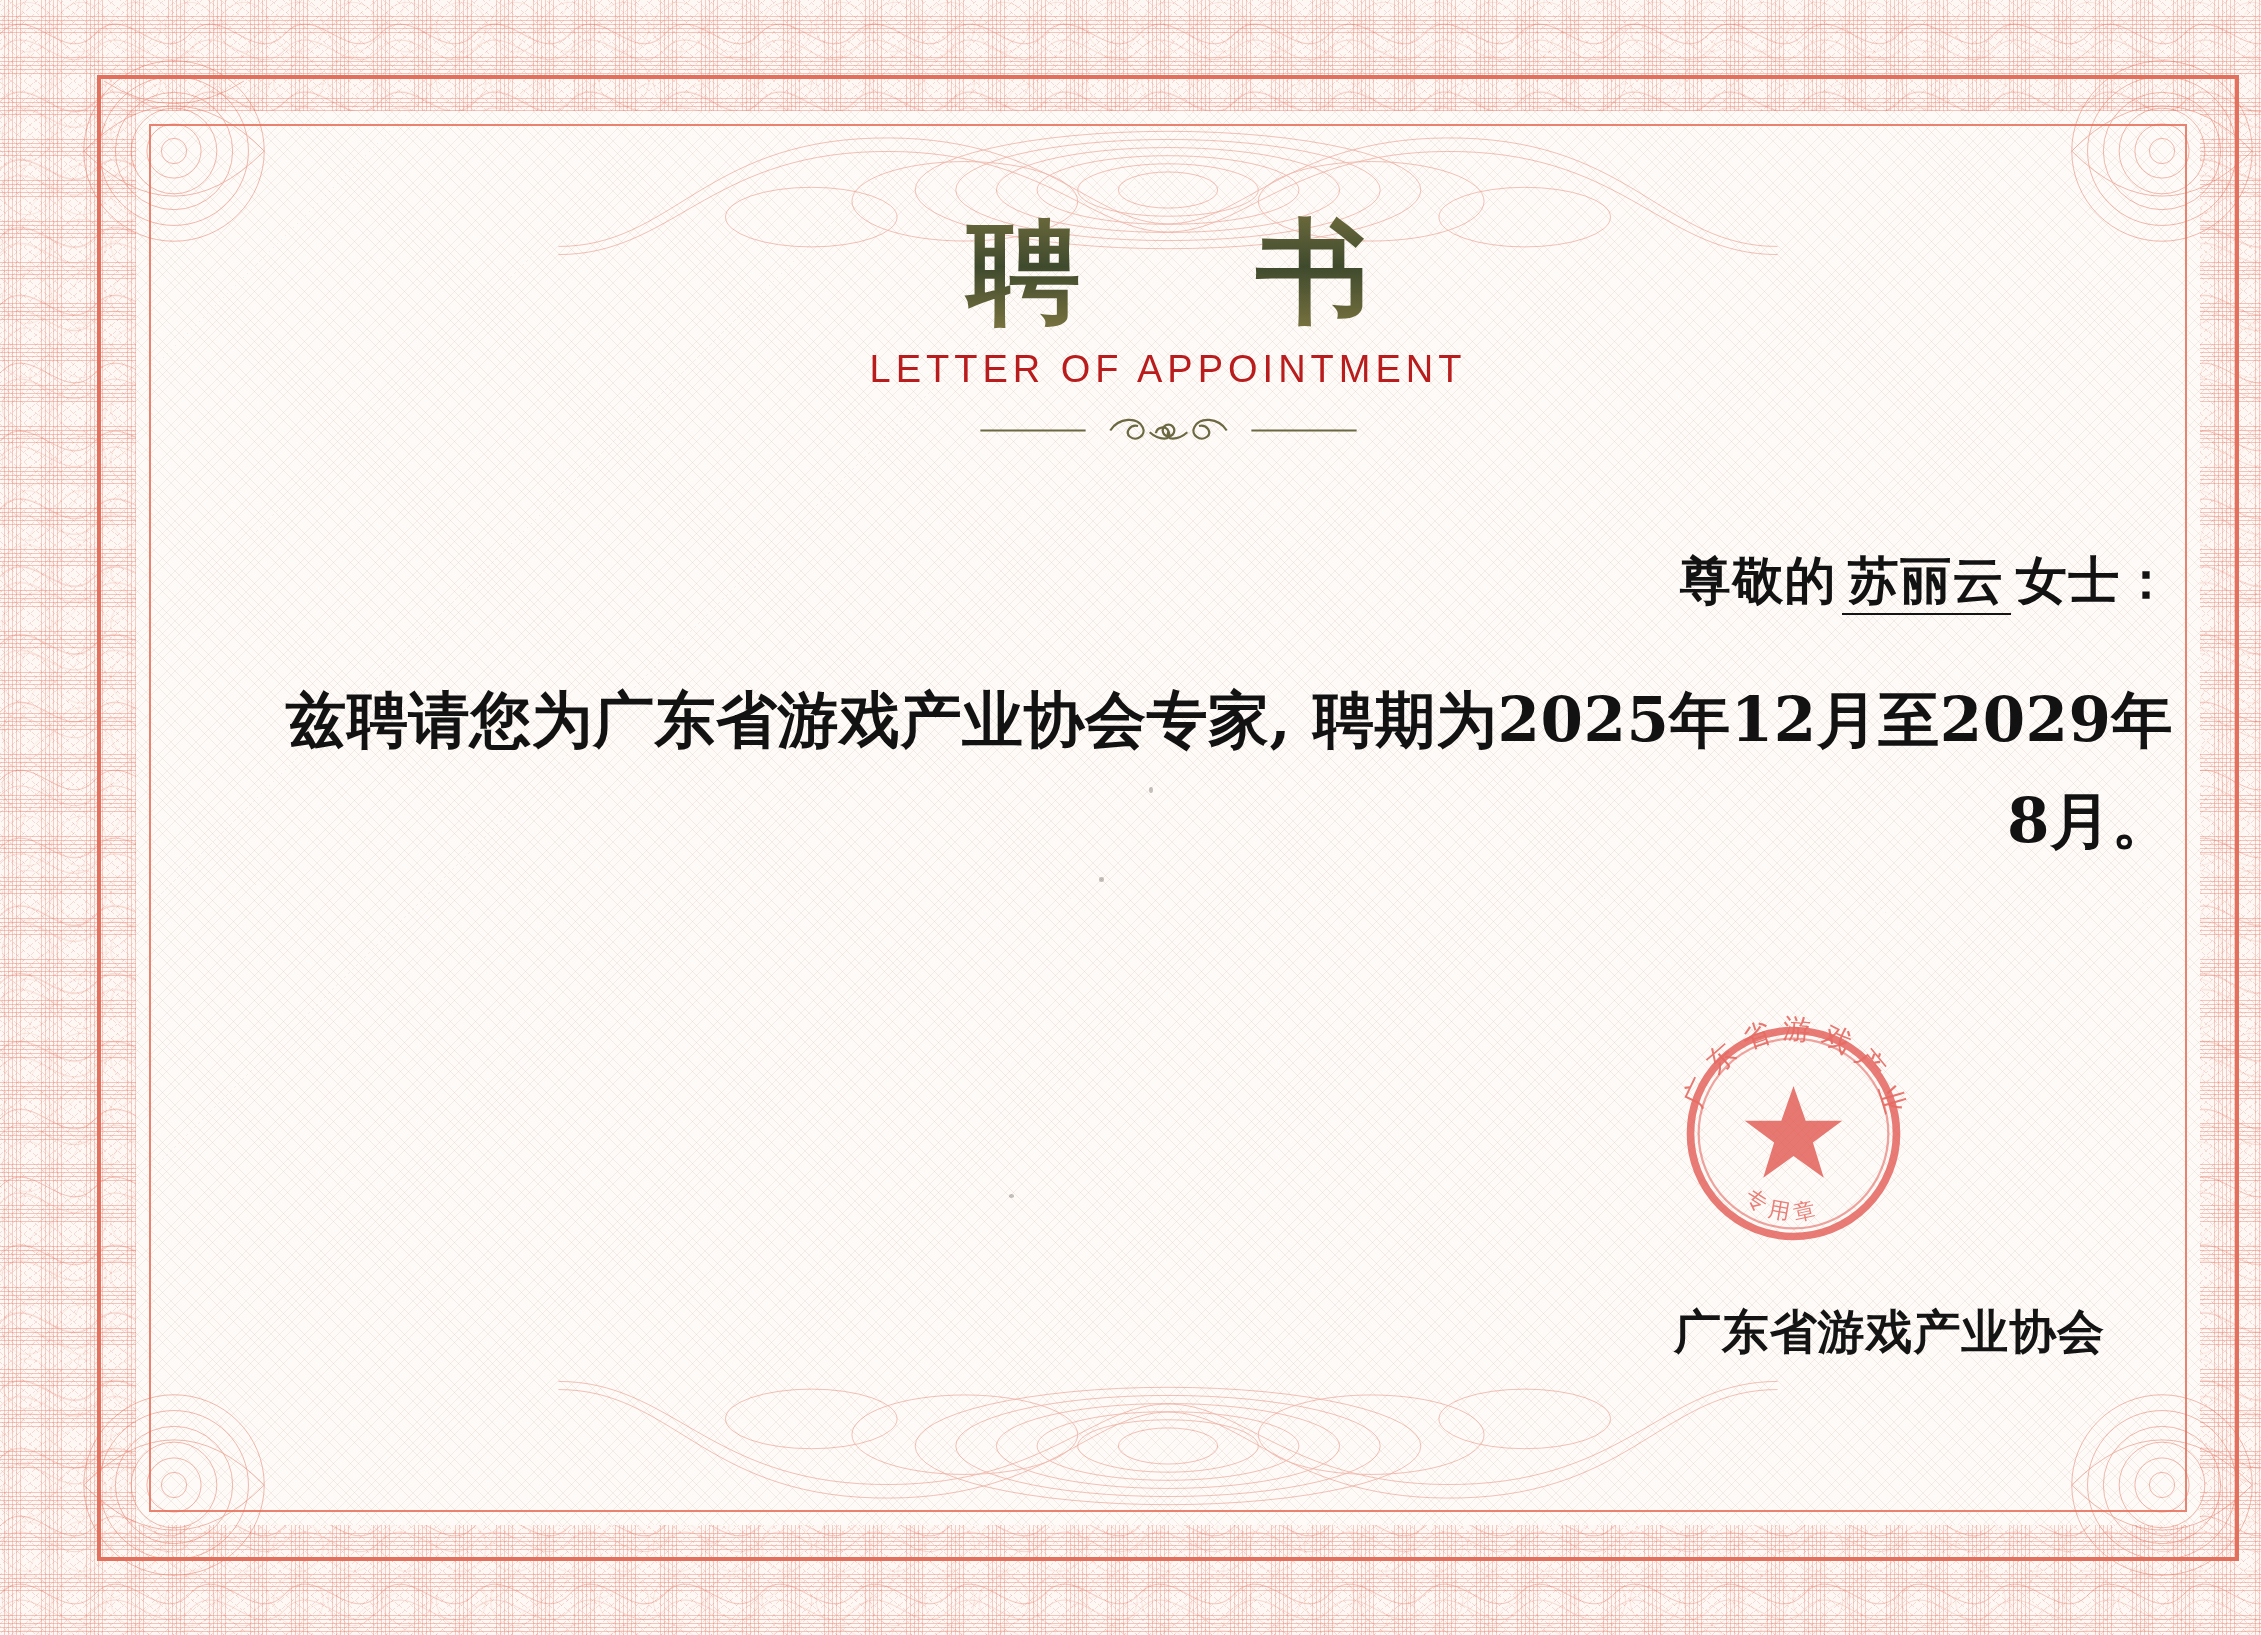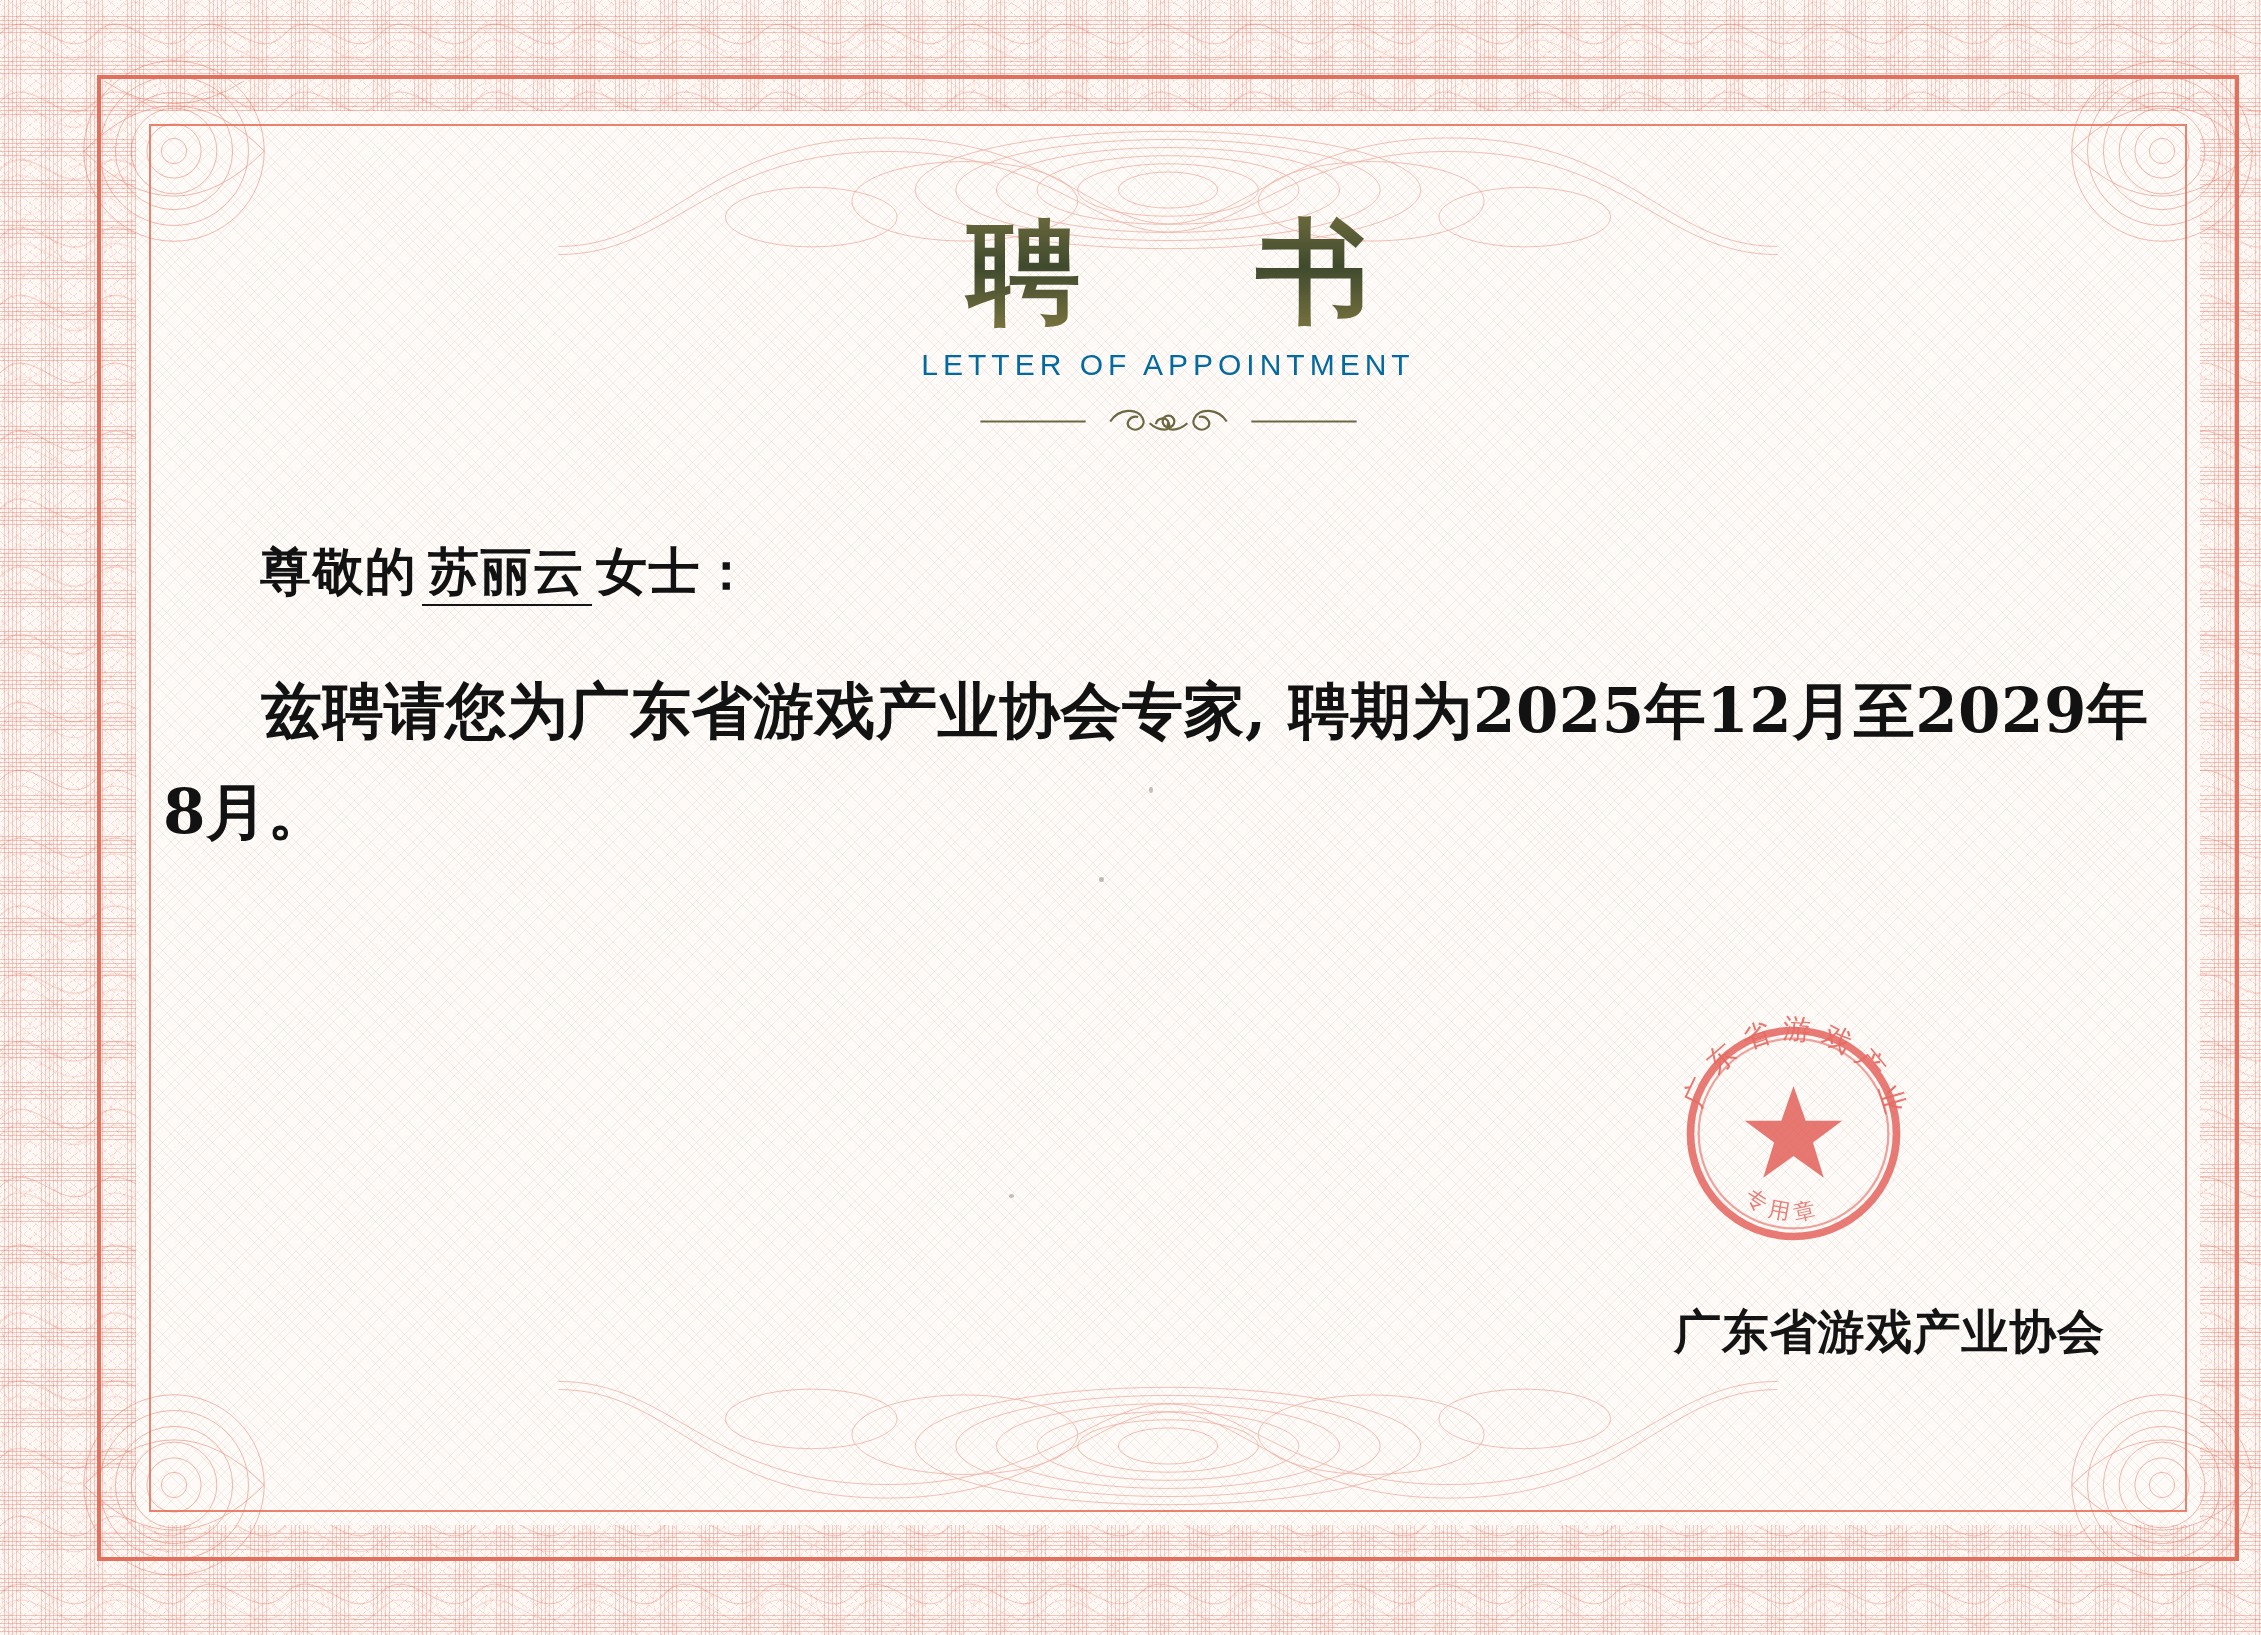--- a/index.html
+++ b/index.html
@@ -124,36 +124,37 @@
     line-height: 1.05;
     background: linear-gradient(180deg, #6c6a3c 0%, #3f4a2d 45%, #7b7440 100%);
     -webkit-background-clip: text;
     background-clip: text;
     -webkit-text-fill-color: transparent;
   }
 
   .title-en {
     margin-top: 16.3px;
     font-family: "Liberation Sans", sans-serif;
-    font-size: 30px;
+    font-size: 38px;
     letter-spacing: 5px;
-    color: #0369a1;
+    color: #b91c1c;
     font-weight: 400;
   }
 
   .divider {
     margin: 18px auto 0;
     width: 389px;
     height: 43px;
   }
 
   .body-block {
     margin-top: 93px;
     color: #121212;
     font-family: "DejaVu Serif", "Liberation Serif", serif;
+    text-align: right;
   }
 
   .salutation {
     font-size: 51px;
     font-weight: 700;
     margin-left: 97px;
     letter-spacing: 1.4px;
     white-space: nowrap;
   }
   .salutation .name {

